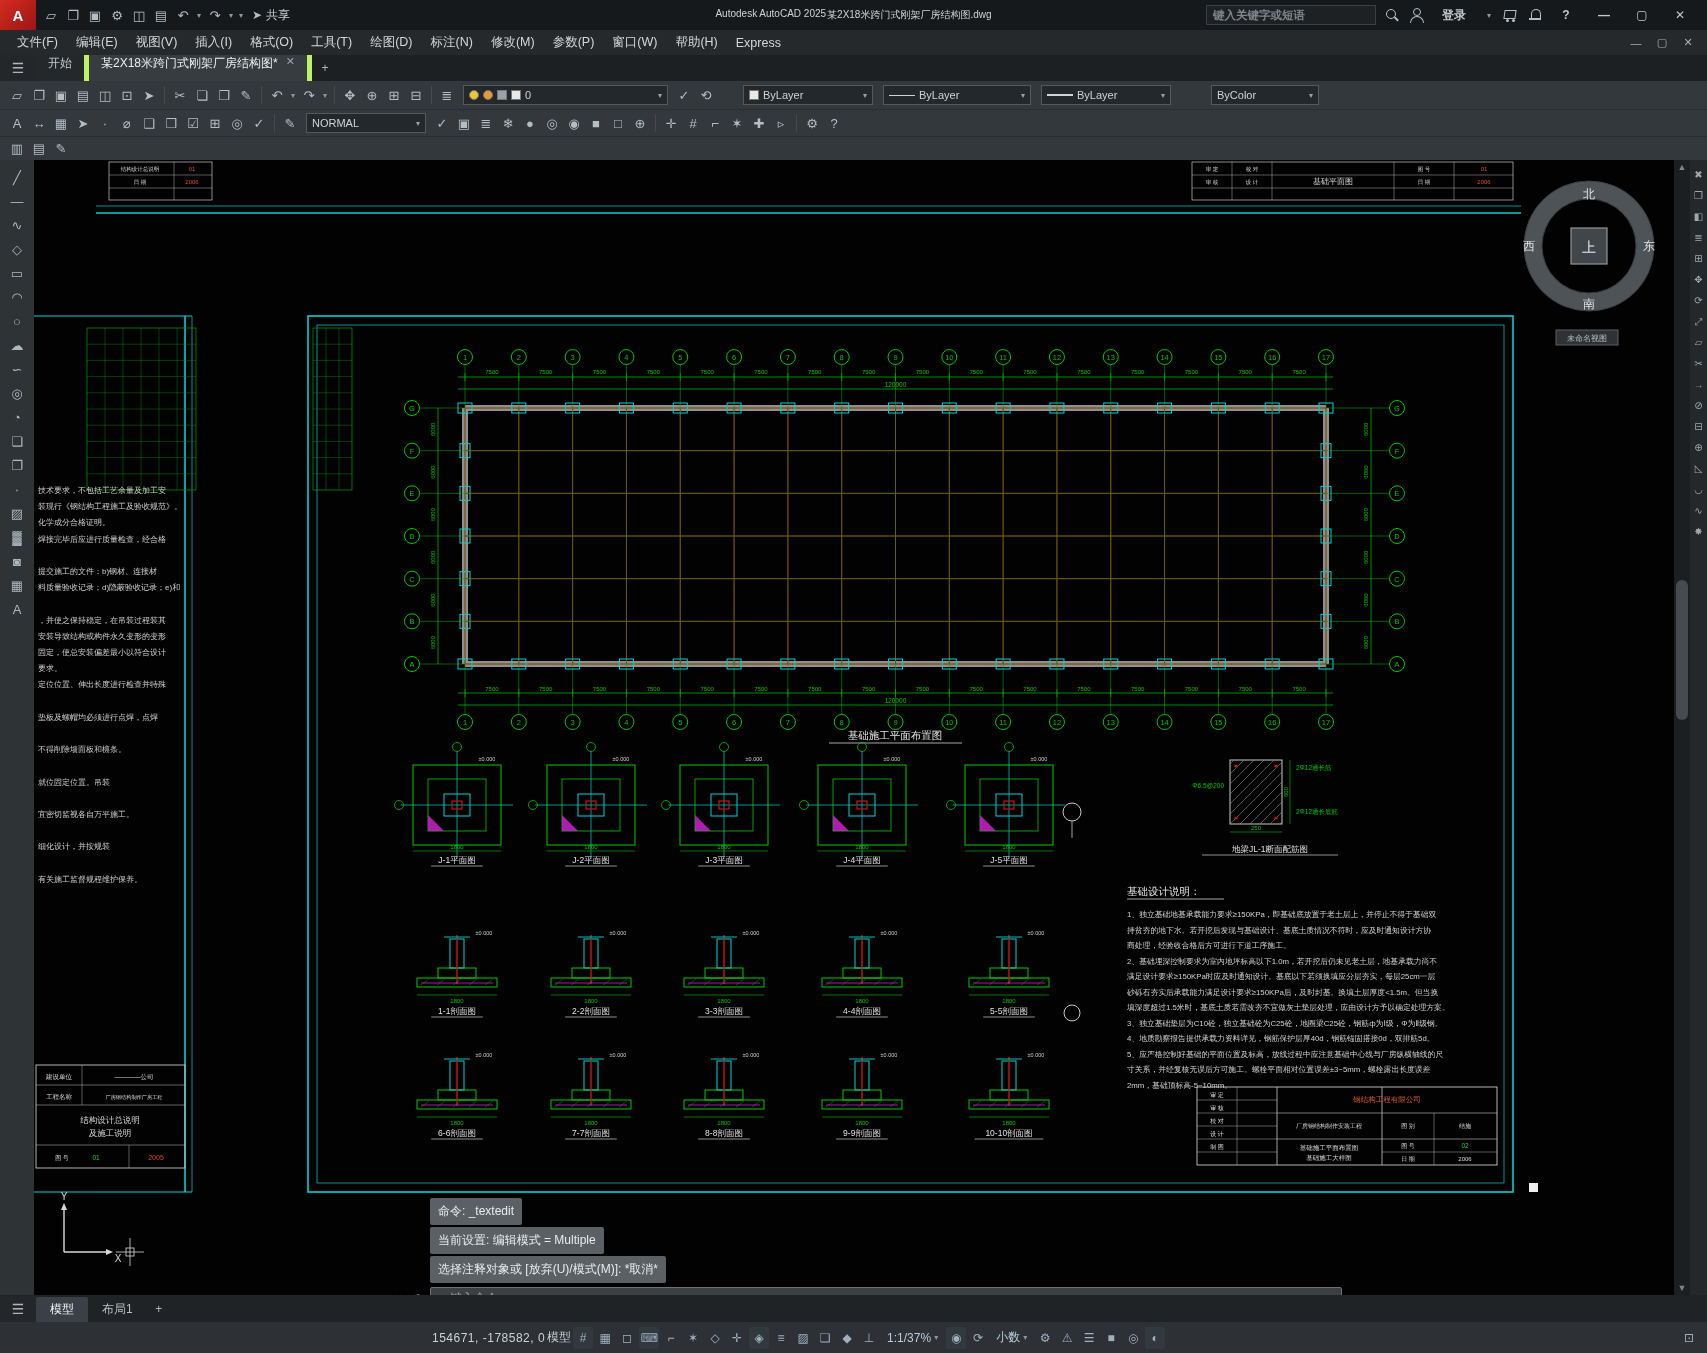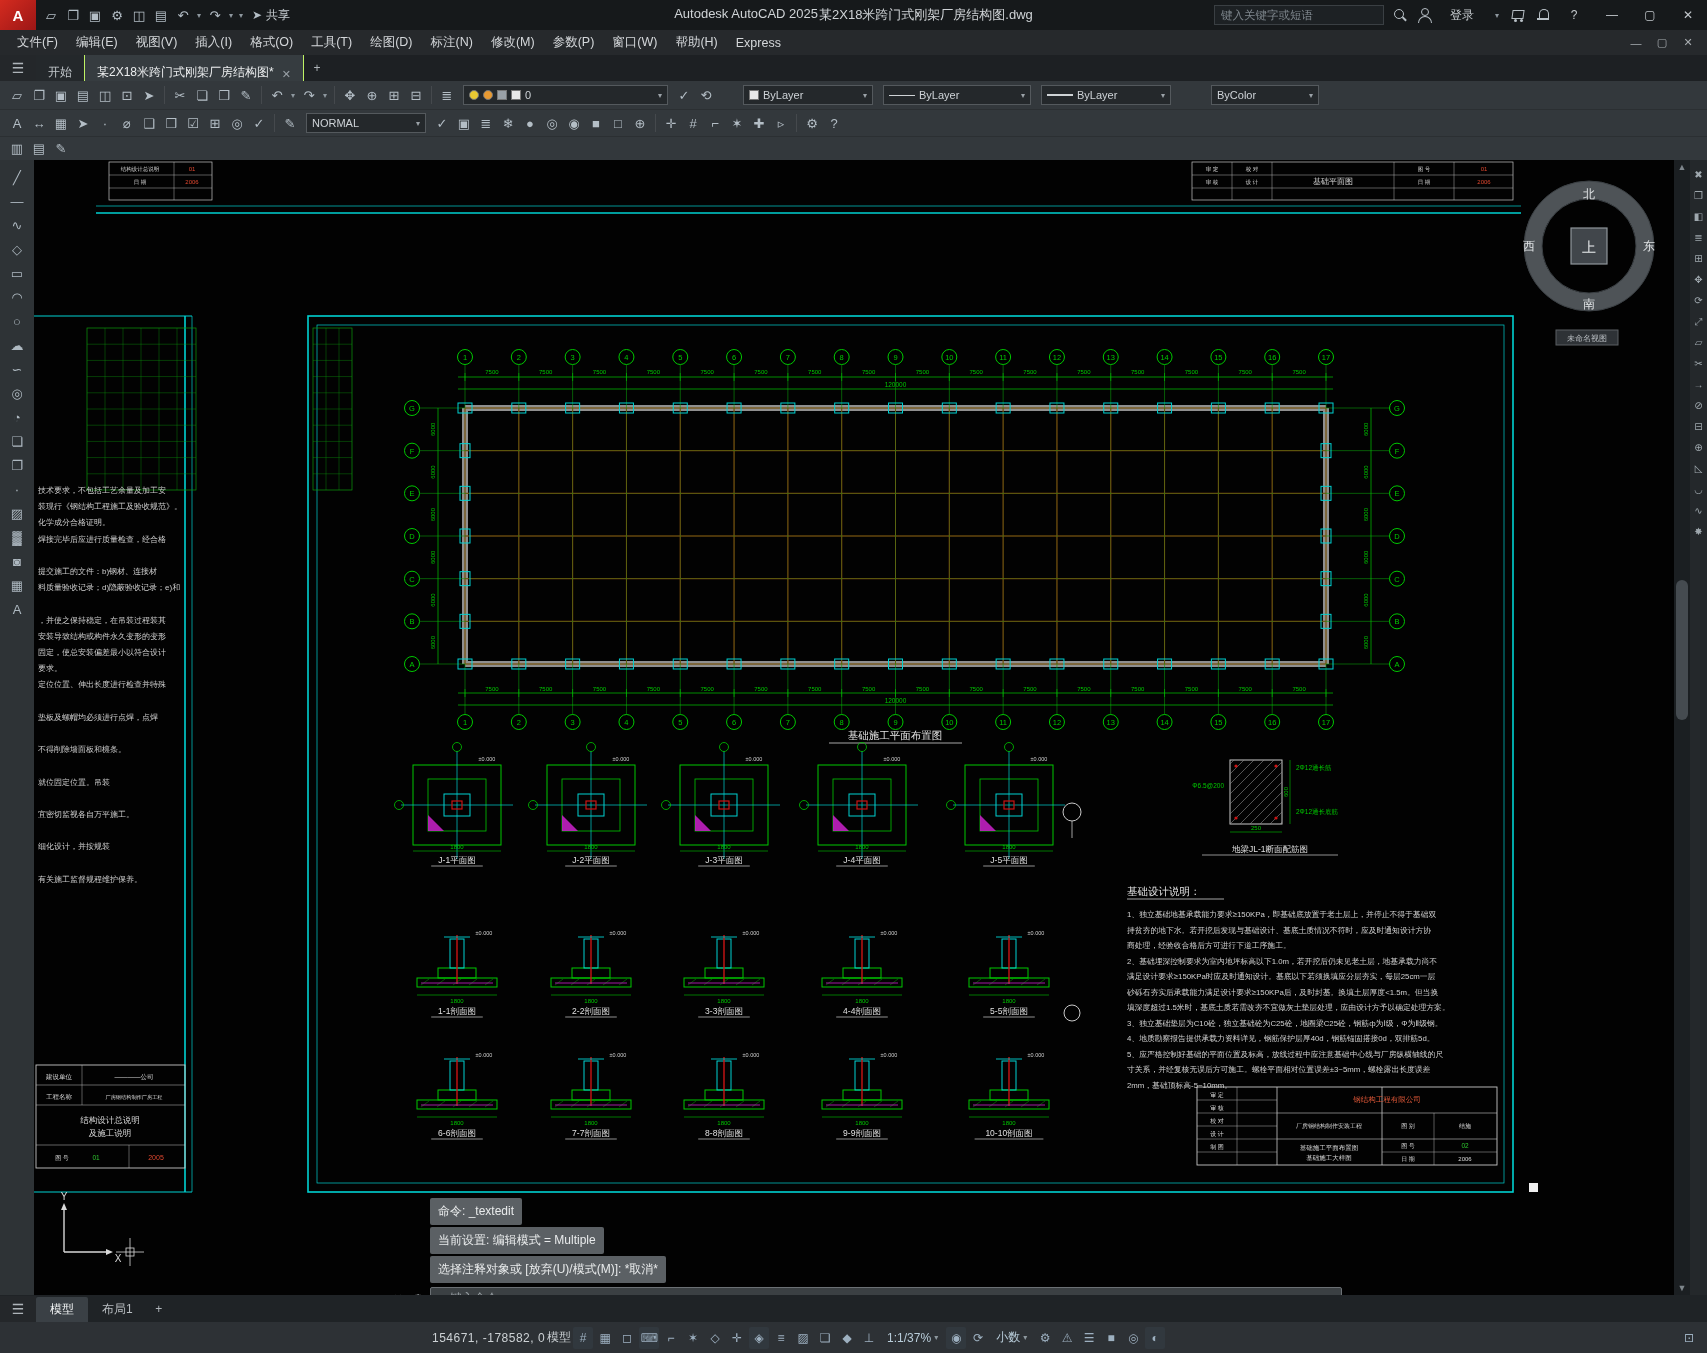--- a/index.html
+++ b/index.html
@@ -15,22 +15,22 @@
     color:#fff;font-weight:bold;font-size:15px;display:flex;align-items:center;justify-content:center;}
   .qat{display:flex;align-items:center;margin-left:4px;}
   .uic{width:22px;height:22px;display:inline-flex;align-items:center;justify-content:center;
     color:#b4bec6;font-size:13px;cursor:default;flex:0 0 auto;}
   .uic.caret{width:10px;font-size:8px;color:#8d979e;}
   .uic.active{color:#67b0ee;background:#31383e;border-radius:2px;}
   .sep{width:1px;height:18px;background:#45494d;margin:0 4px;flex:0 0 auto;}
   .share-btn{display:flex;align-items:center;gap:4px;margin-left:6px;color:#c7cdd1;}
   .share-btn .g{color:#b4bec6;font-size:12px;}
   .tb-title{position:absolute;left:50%;transform:translateX(-50%);display:flex;gap:1px;
-    color:#cfd3d6;font-size:13px;white-space:nowrap;}
-  .tb-right{margin-left:auto;display:flex;align-items:center;gap:8px;padding-right:4px;}
+    color:#cfd3d6;font-size:10px;white-space:nowrap;}
+  .tb-right{margin-left:auto;display:flex;align-items:center;gap:8px;padding-right:12px;font-weight:bold;}
   .searchbox{width:170px;height:20px;background:#1d2124;border:1px solid #3a3f43;
     display:flex;align-items:center;padding:0 6px;color:#7e868c;font-size:11.5px;}
   .search-ic{position:relative;width:16px;height:16px;display:inline-block;}
   .search-ic::before{content:'';position:absolute;left:2px;top:2px;width:8px;height:8px;
     border:1.5px solid #b7bfc5;border-radius:50%;}
   .search-ic::after{content:'';position:absolute;left:10px;top:11px;width:5px;height:1.5px;
     background:#b7bfc5;transform:rotate(45deg);}
   .person-ic{position:relative;width:16px;height:16px;display:inline-block;}
   .person-ic::before{content:'';position:absolute;left:5px;top:1px;width:6px;height:6px;
     border:1.5px solid #b7bfc5;border-radius:50%;}
@@ -53,22 +53,22 @@
   
   .menubar{top:30px;height:25px;background:#26292c;font-size:12.5px;color:#d4d7da;padding-left:8px;}
   .menu-item{padding:3px 9px;cursor:default;}
   .menu-controls{margin-left:auto;display:flex;padding-right:6px;}
   .menu-controls .winbtn{width:26px;height:24px;font-size:11px;color:#a9aeb2;}
 
   
   .tabbar{top:55px;height:26px;background:#1d2023;color:#c2c7cb;font-size:12px;}
   .hamb{width:36px;height:26px;display:flex;align-items:center;justify-content:center;
     background:#24272a;color:#aeb4b9;font-size:14px;}
-  .ftab{height:26px;display:flex;align-items:flex-end;gap:8px;padding:0 12px;background:#24282b;
-    border-right:1px solid #bef264;}
+  .ftab{height:26px;display:flex;align-items:flex-start;gap:8px;padding:0 12px;background:#24282b;
+    border-right:5px solid #bef264;}
   .ftab.active{background:#363c40;color:#eceeef;}
   .ftab .x{color:#9aa1a7;font-size:11px;}
   .addtab{width:26px;height:26px;display:flex;align-items:center;justify-content:center;color:#aeb4b9;}
 
   
   .ribbon{background:#33383c;padding-left:6px;}
   .r1{top:81px;height:28px;}
   .r2{top:109px;height:27px;border-top:1px solid #2b2f32;}
   .r3{top:136px;height:24px;border-top:1px solid #2b2f32;}
   .combo{display:flex;align-items:center;gap:4px;height:20px;background:#24282b;

